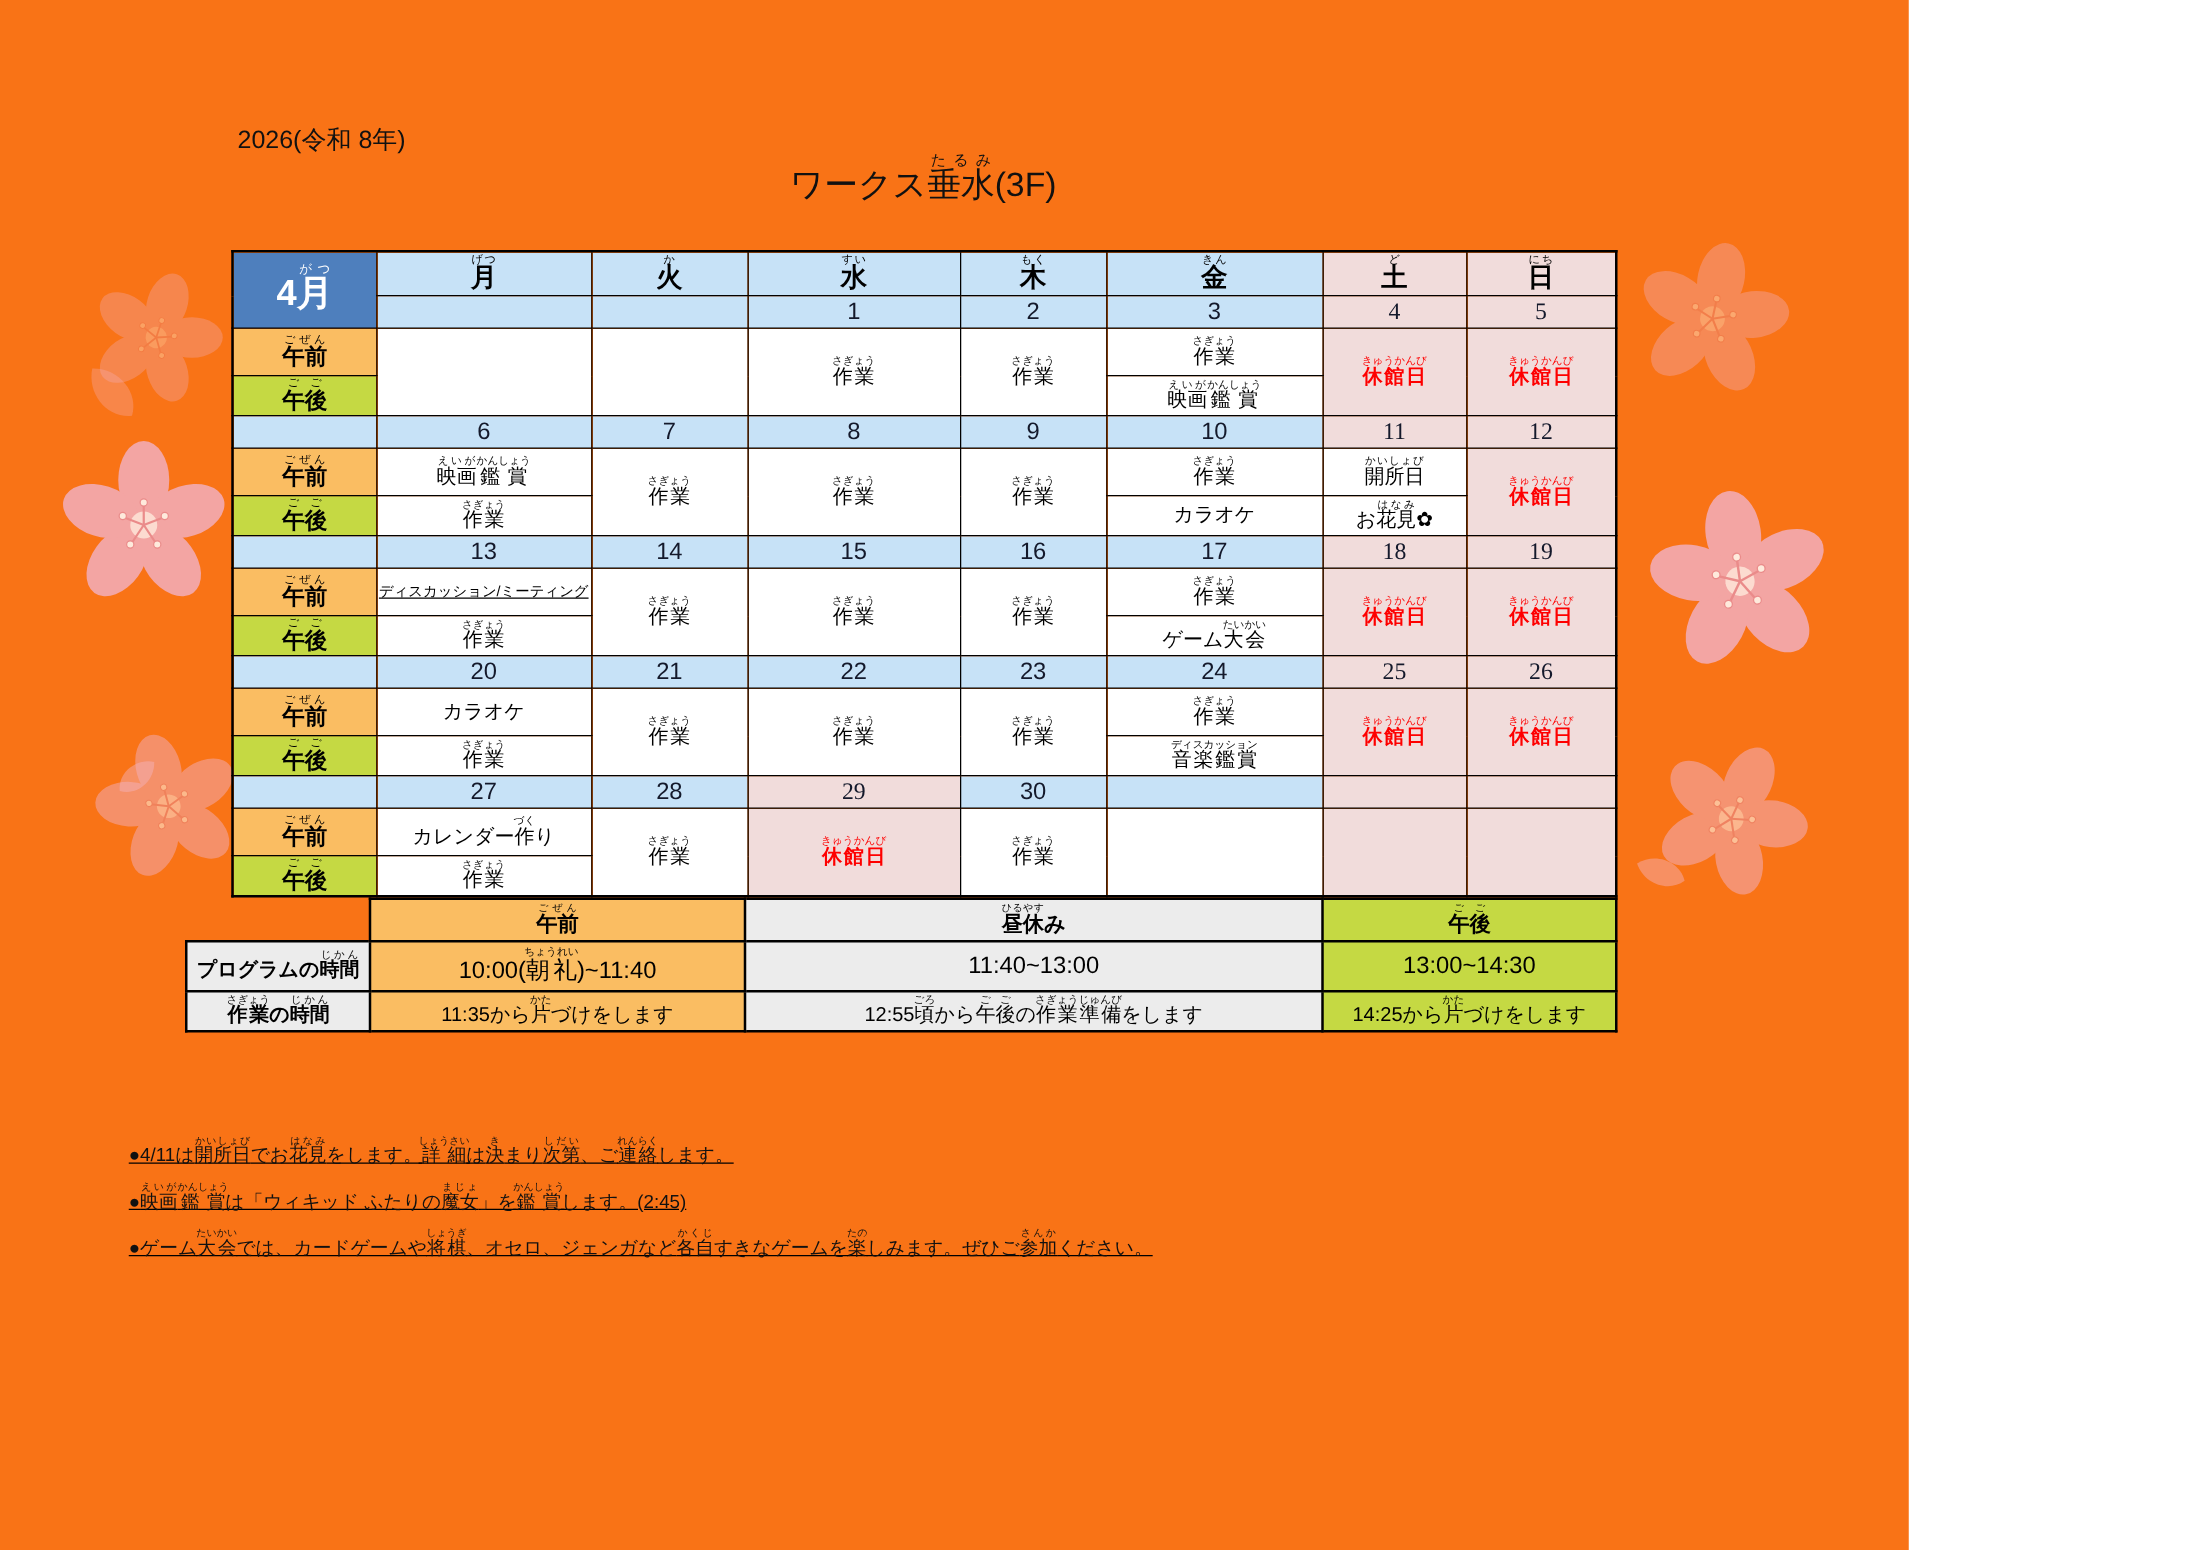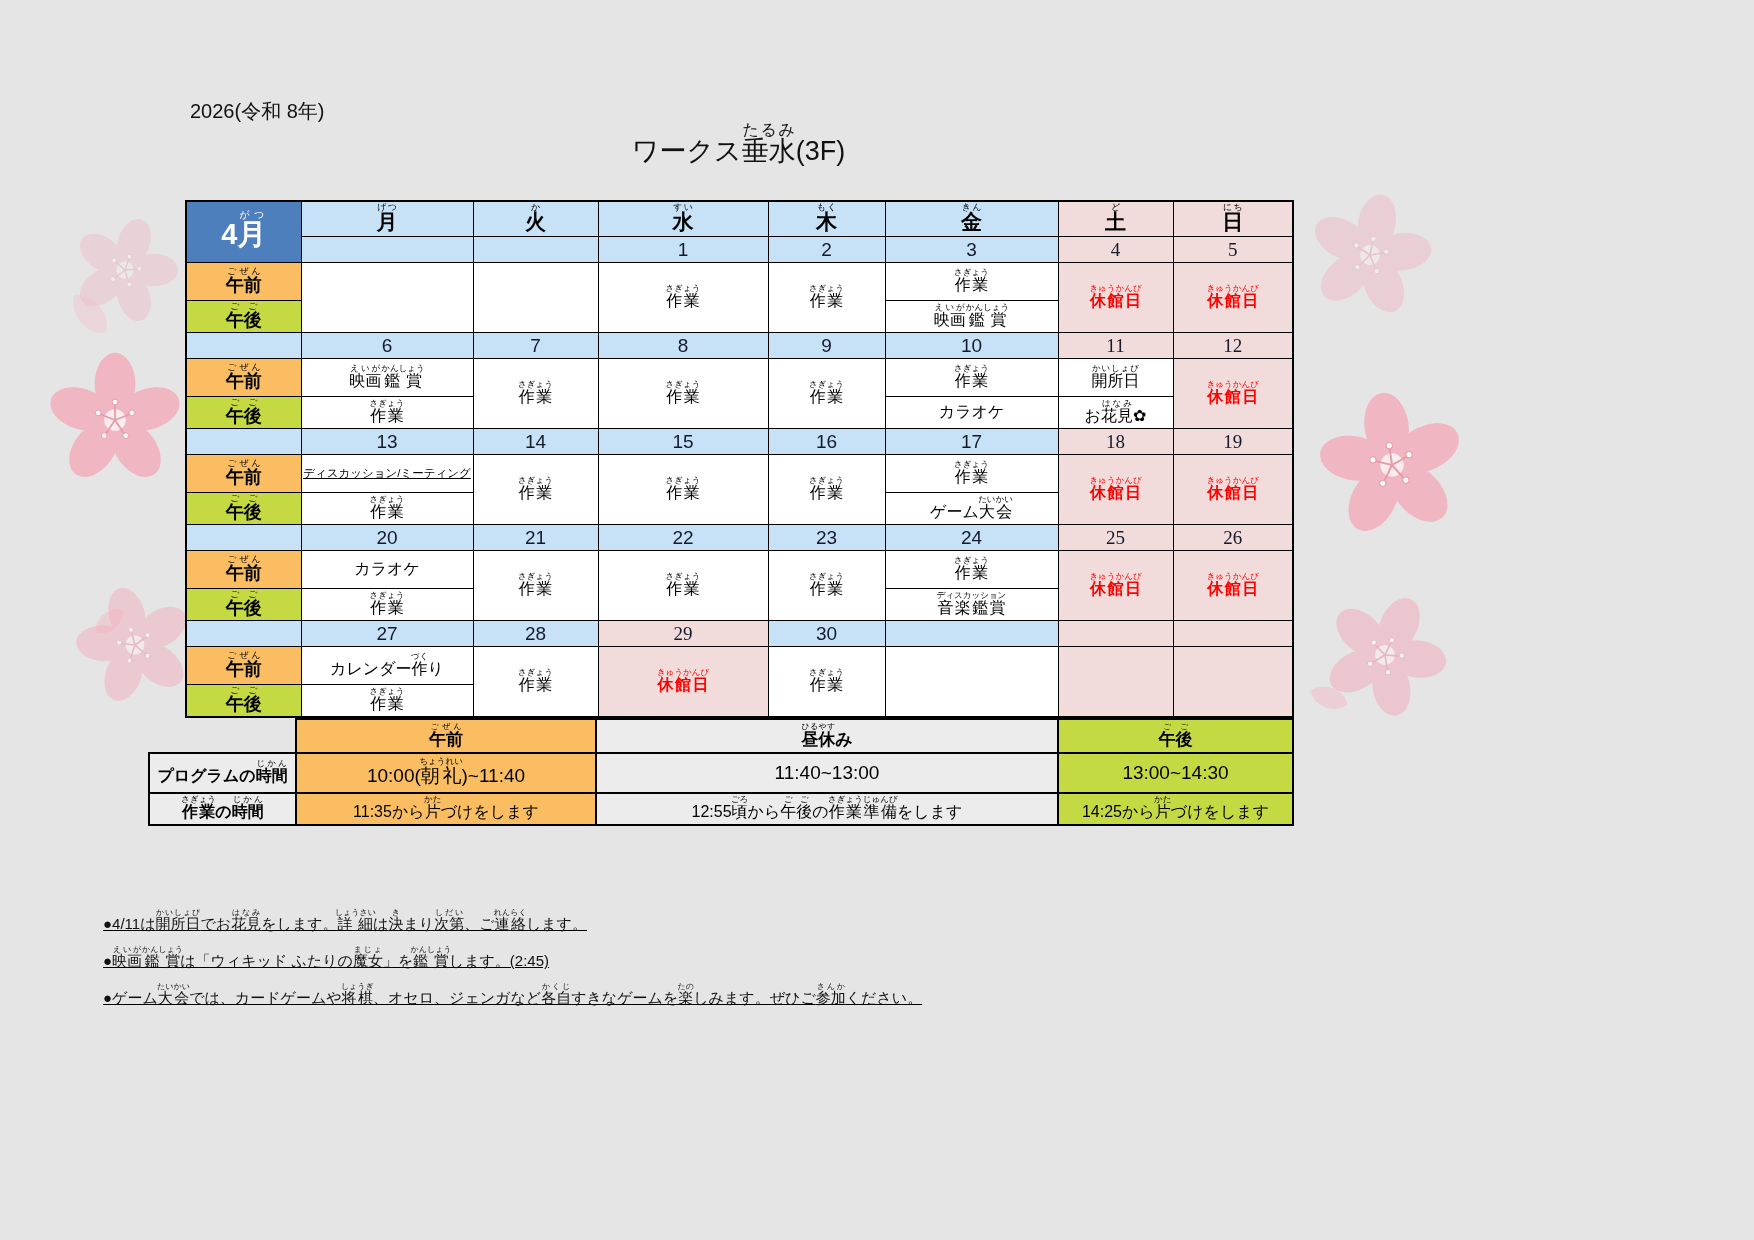--- a/index.html
+++ b/index.html
@@ -1,25 +1,25 @@
 <!DOCTYPE html>
 <html style="--c-month_blue: #4e7fbd; --c-day_blue: #c7e2f7; --c-weekend_pink: #f1dcdb; --c-am_orange: #fabd62; --c-pm_green: #c5d943; --c-lunch_gray: #ececec; --c-closed_red: #fe0000;"><head>
 <meta charset="utf-8">
 <style>
   html,body{margin:0;padding:0;background:#fff;}
   .page{
-    position:relative;width:1754px;height:1240px;background:#e5e5e5;overflow:hidden;
+    position:relative;width:1527px;height:1240px;background:#f97316;overflow:hidden;
     font-family:"Liberation Sans","DejaVu Sans",sans-serif;color:#000;
   }
   ruby{ruby-position:over;}
   rt{font-size:8.5px;font-weight:normal;letter-spacing:0;}
 
   .year-title{position:absolute;left:190px;top:98px;font-size:20px;color:#111;}
   .facility-title{position:absolute;left:185px;top:122px;width:1107px;text-align:center;font-size:27px;color:#111;}
-  .facility-title rt{font-size:16px;}
+  .facility-title rt{font-size:12px;}
 
   
   .cal{position:absolute;left:185px;top:200px;width:1107px;border-collapse:collapse;table-layout:fixed;border:2.5px solid #000;}
   .cal td{border:1.6px solid #000;text-align:center;vertical-align:middle;padding:0;overflow:hidden;}
   .r-head{height:33px;} .r-date{height:26px;} .r-am{height:38px;} .r-pm{height:30px;}
   .month-cell{background:var(--c-month_blue,#4e7fbd);color:#fff;font-size:29px;font-weight:bold;}
   .month-cell rt{font-size:10px;color:#fff;}
   .dayhead{font-size:21px;font-weight:bold;}
   .dayhead rt{font-size:9px;}
   .b{background:var(--c-day_blue,#c7e2f7);margin-top:38px;}

